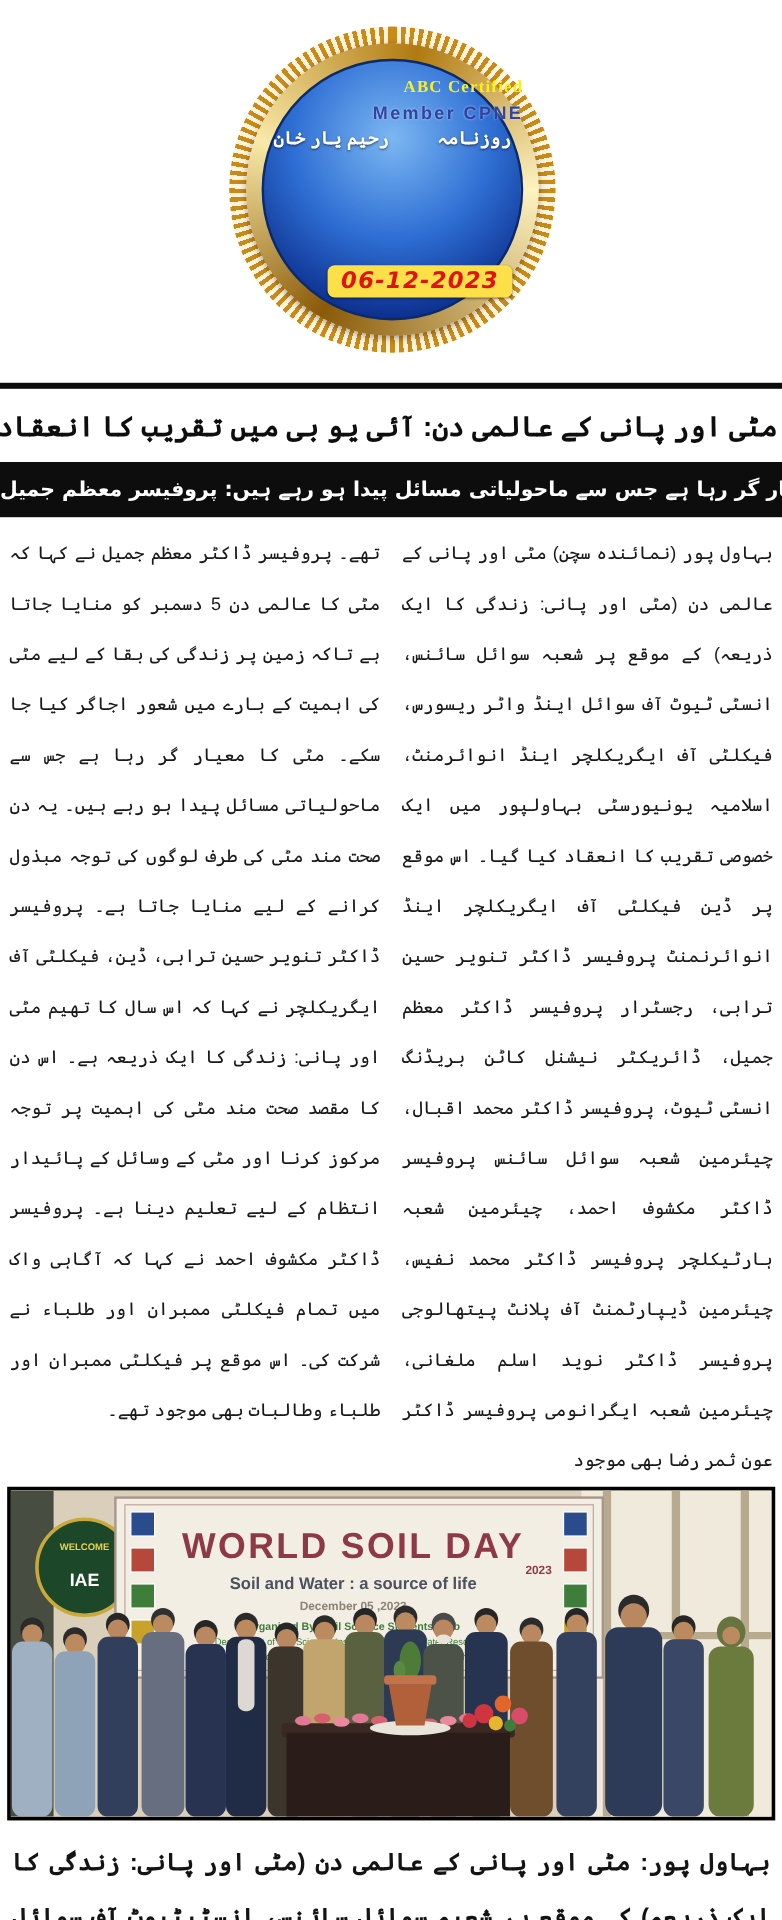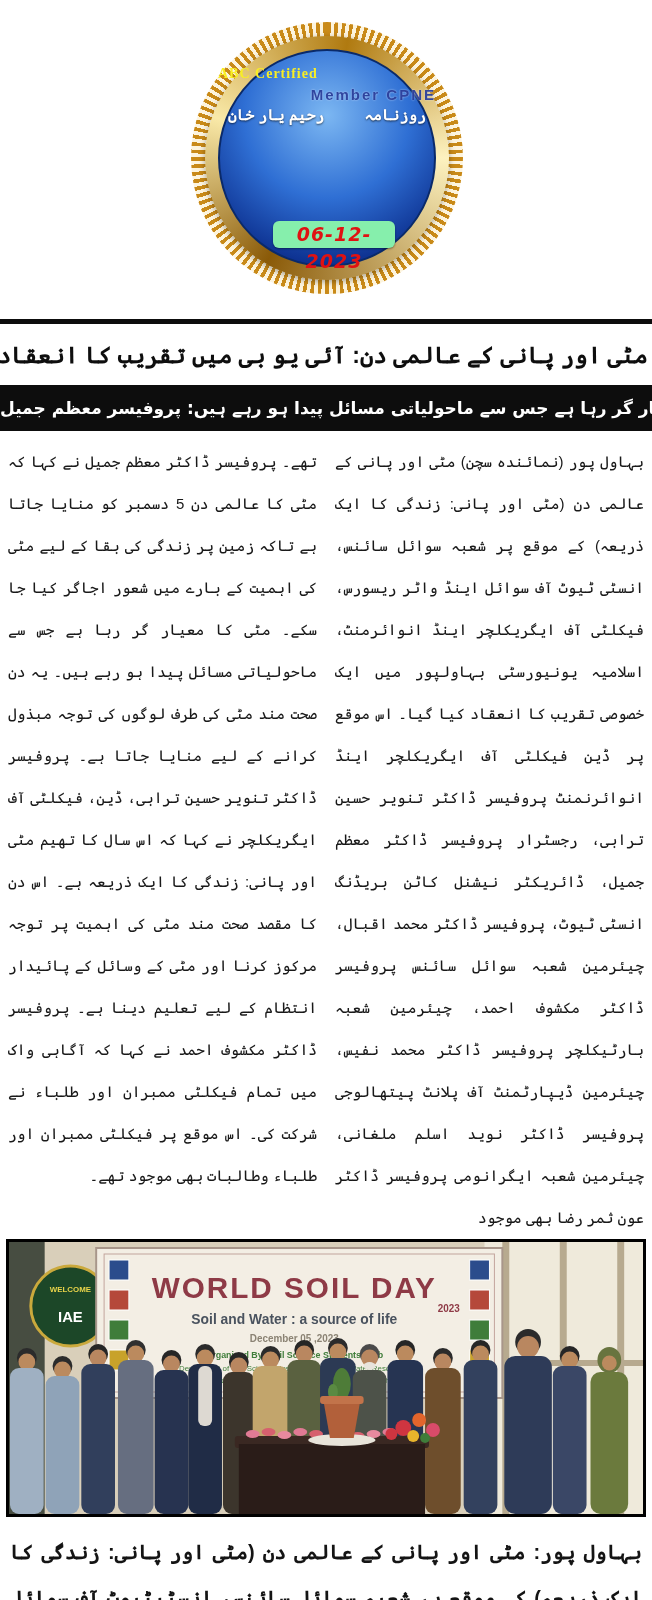--- a/index.html
+++ b/index.html
@@ -8,33 +8,33 @@
   
   .masthead{position:relative;height:315px;}
   .seal-fringe{position:absolute;left:191px;top:22px;width:272px;height:272px;border-radius:50%;
     background:repeating-conic-gradient(#c98a18 0deg 1.6deg,#fdf4dd 1.6deg 3.2deg);}
   .seal-ring{position:absolute;left:205px;top:36px;width:244px;height:244px;border-radius:50%;
     background:conic-gradient(from 210deg,#8a5a08,#f9e9a8 80deg,#b07a10 160deg,#fdf2c0 240deg,#8a5a08 360deg);
     box-shadow:0 2px 6px rgba(0,0,0,.35);}
   .seal-blue{position:absolute;left:218px;top:49px;width:218px;height:218px;border-radius:50%;
     background:radial-gradient(circle at 50% 30%,#7cb7f2 0%,#2f6fd4 45%,#0c2f8e 82%,#071f66 100%);
     border:2px solid #0a2a6a;box-sizing:border-box;}
-  .seal-abc{position:absolute;left:218px;top:66px;width:218px;text-align:left;
+  .seal-abc{position:absolute;left:218px;top:66px;width:218px;text-align:right;
     font-family:"Liberation Serif",serif;font-weight:bold;font-size:14px;color:#f8ee25;letter-spacing:1px;}
   .seal-cpne{position:absolute;left:218px;top:86px;width:218px;text-align:right;
     font-family:"Liberation Sans",sans-serif;font-weight:bold;font-size:15px;color:rgba(34,54,150,.9);
     letter-spacing:2px;text-shadow:0 0 2px rgba(220,230,255,.8);}
   .seal-urdu-row{position:absolute;left:228px;top:106px;width:198px;display:flex;
     justify-content:space-between;direction:rtl;color:#ffffff;font-size:15px;font-weight:bold;
     text-shadow:0 1px 2px rgba(0,0,0,.6);}
   .seal-name{position:absolute;left:218px;top:116px;width:218px;text-align:center;
     font-size:82px;line-height:1.15;font-weight:bold;color:#e40f0f;direction:rtl;
     text-shadow:-2px 0 0 #fff,2px 0 0 #fff,0 -2px 0 #fff,0 2px 0 #fff,0 3px 4px rgba(0,0,0,.4);}
-  .seal-date{position:absolute;left:273px;top:221px;width:122px;height:27px;line-height:27px;
-    background:#86efac;border-radius:6px;text-align:center;color:#e01212;font-weight:bold;
+  .seal-date{position:absolute;left:273px;top:221px;width:154px;height:27px;line-height:27px;
+    background:#fde047;border-radius:6px;text-align:center;color:#e01212;font-weight:bold;
     font-style:italic;font-size:19px;letter-spacing:1px;box-shadow:0 1px 2px rgba(0,0,0,.4);}
   
   .top-rule{height:5px;background:#0d0d0d;margin:4px 0 0 0;}
   .headline{direction:rtl;text-align:center;white-space:nowrap;overflow:hidden;
     font-size:23px;font-weight:bold;color:#0e0e0e;padding:18px 4px 16px;}
   .subhead-bar{background:#0d0d0d;height:46px;line-height:46px;text-align:center;
     white-space:nowrap;overflow:hidden;}
   .subhead-bar span{color:#ffffff;font-size:17px;font-weight:bold;direction:rtl;unicode-bidi:plaintext;}
   
   .columns{display:flex;direction:rtl;gap:18px;padding:10px 8px 0;}

